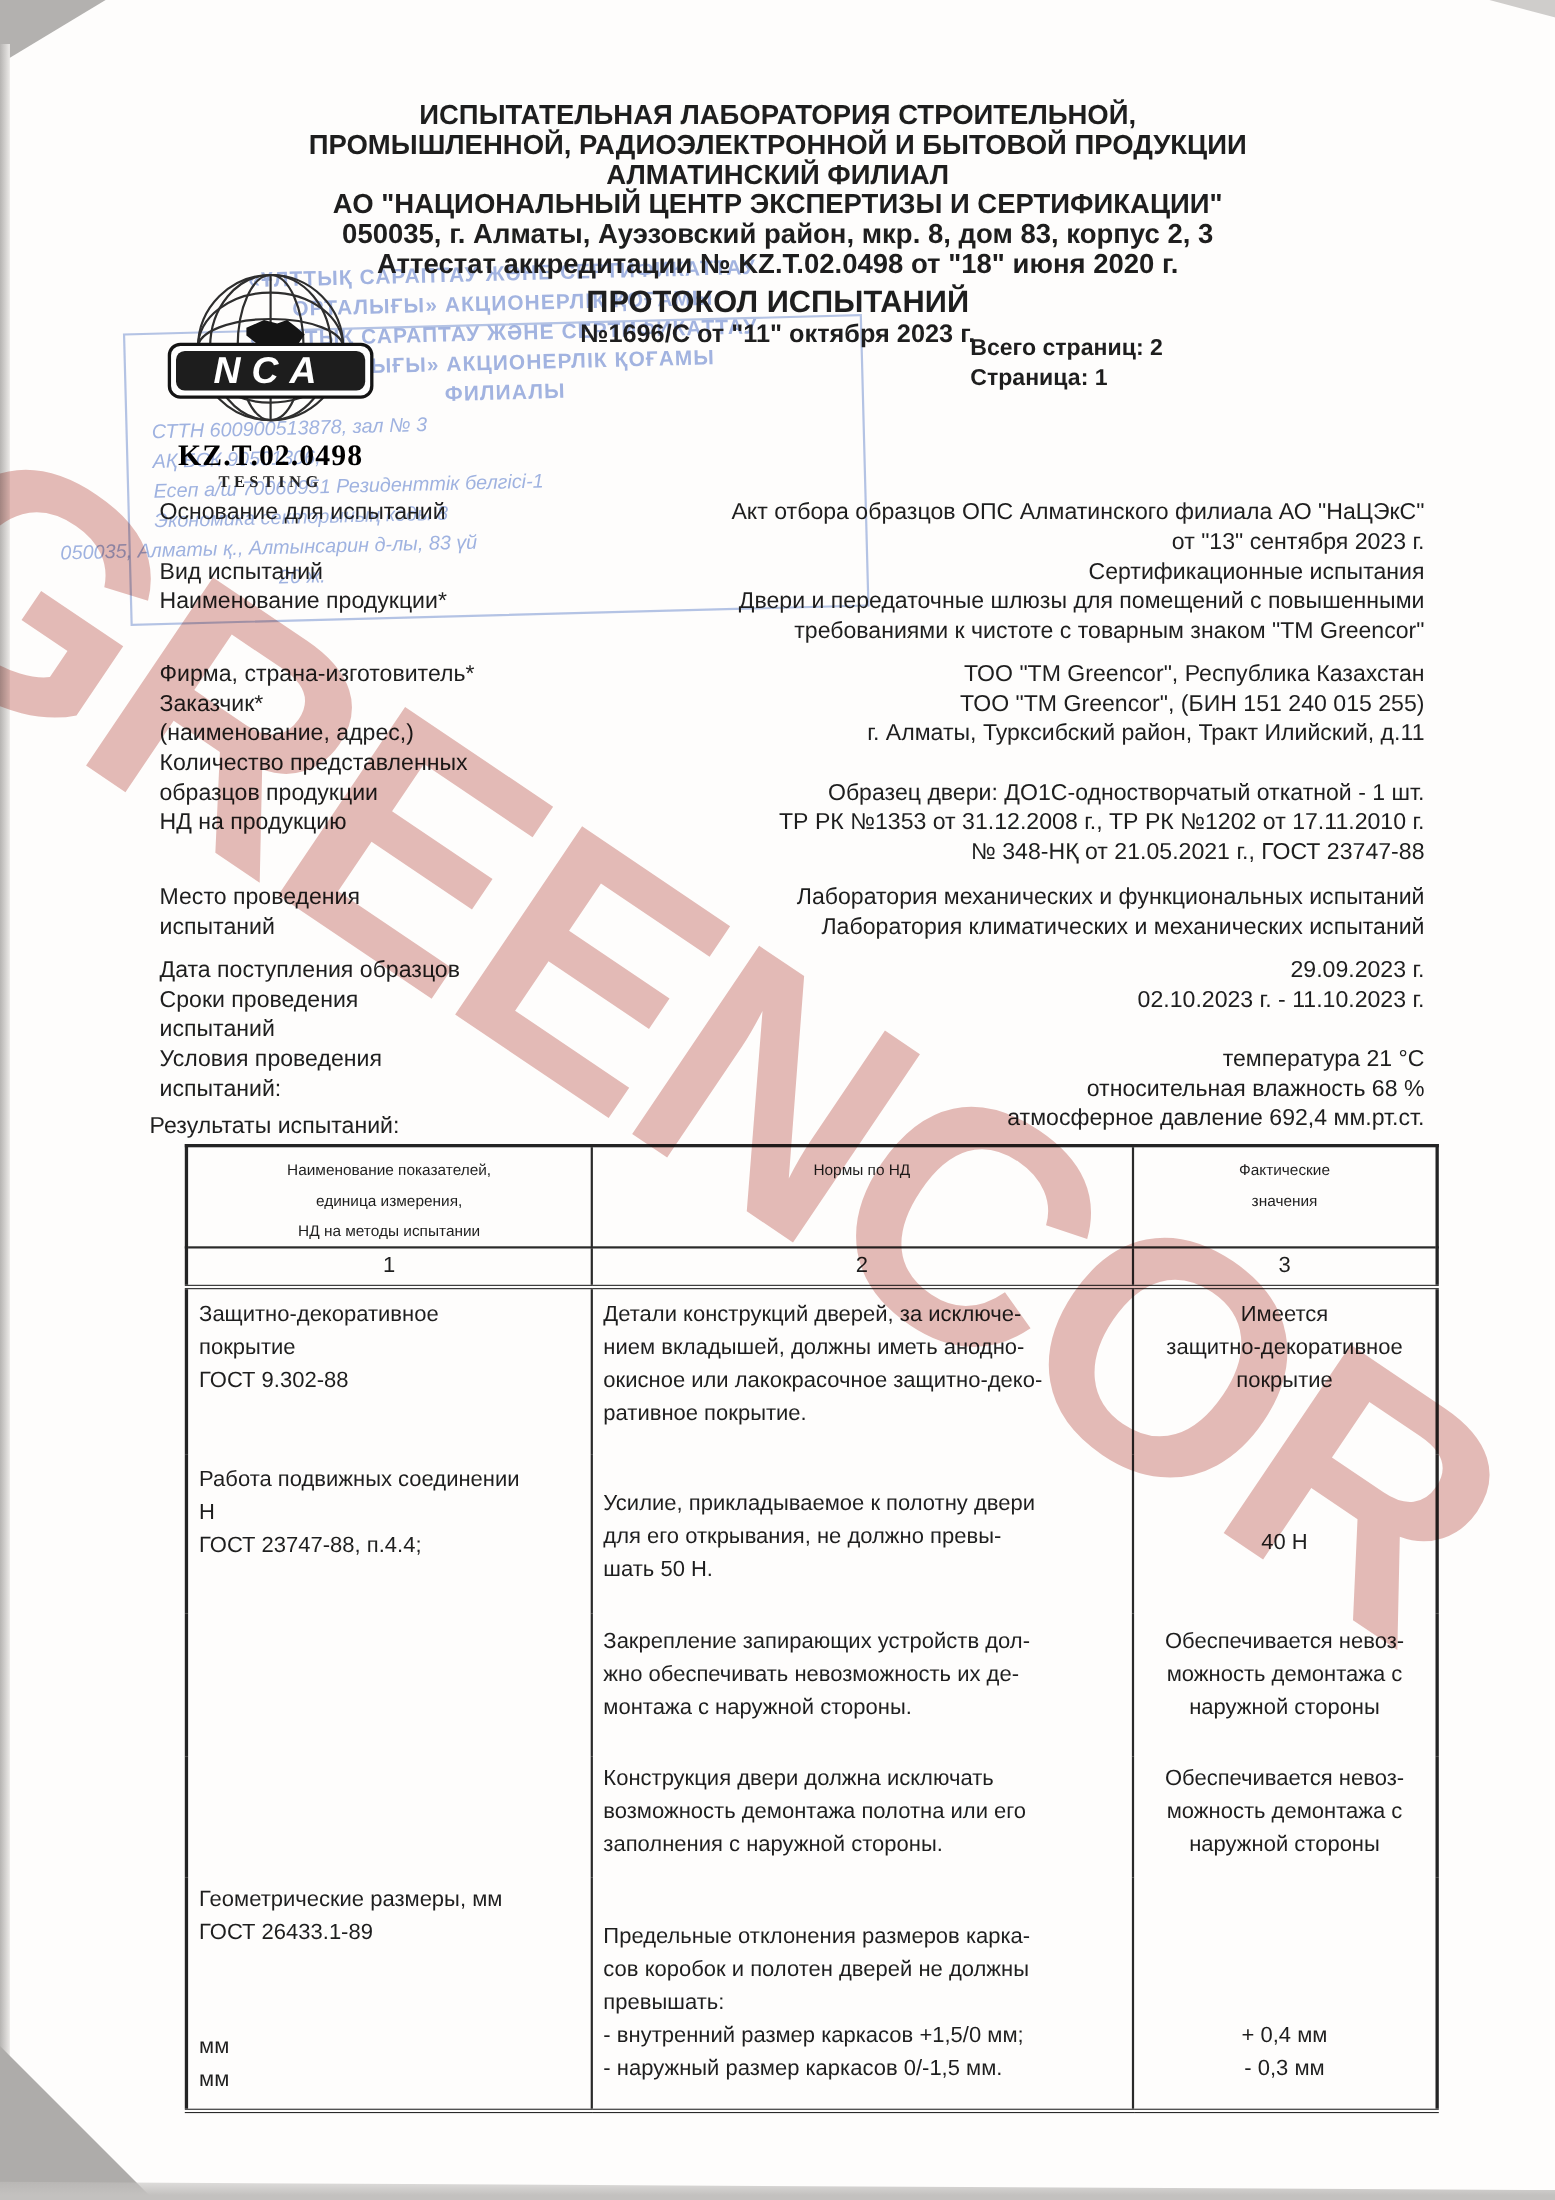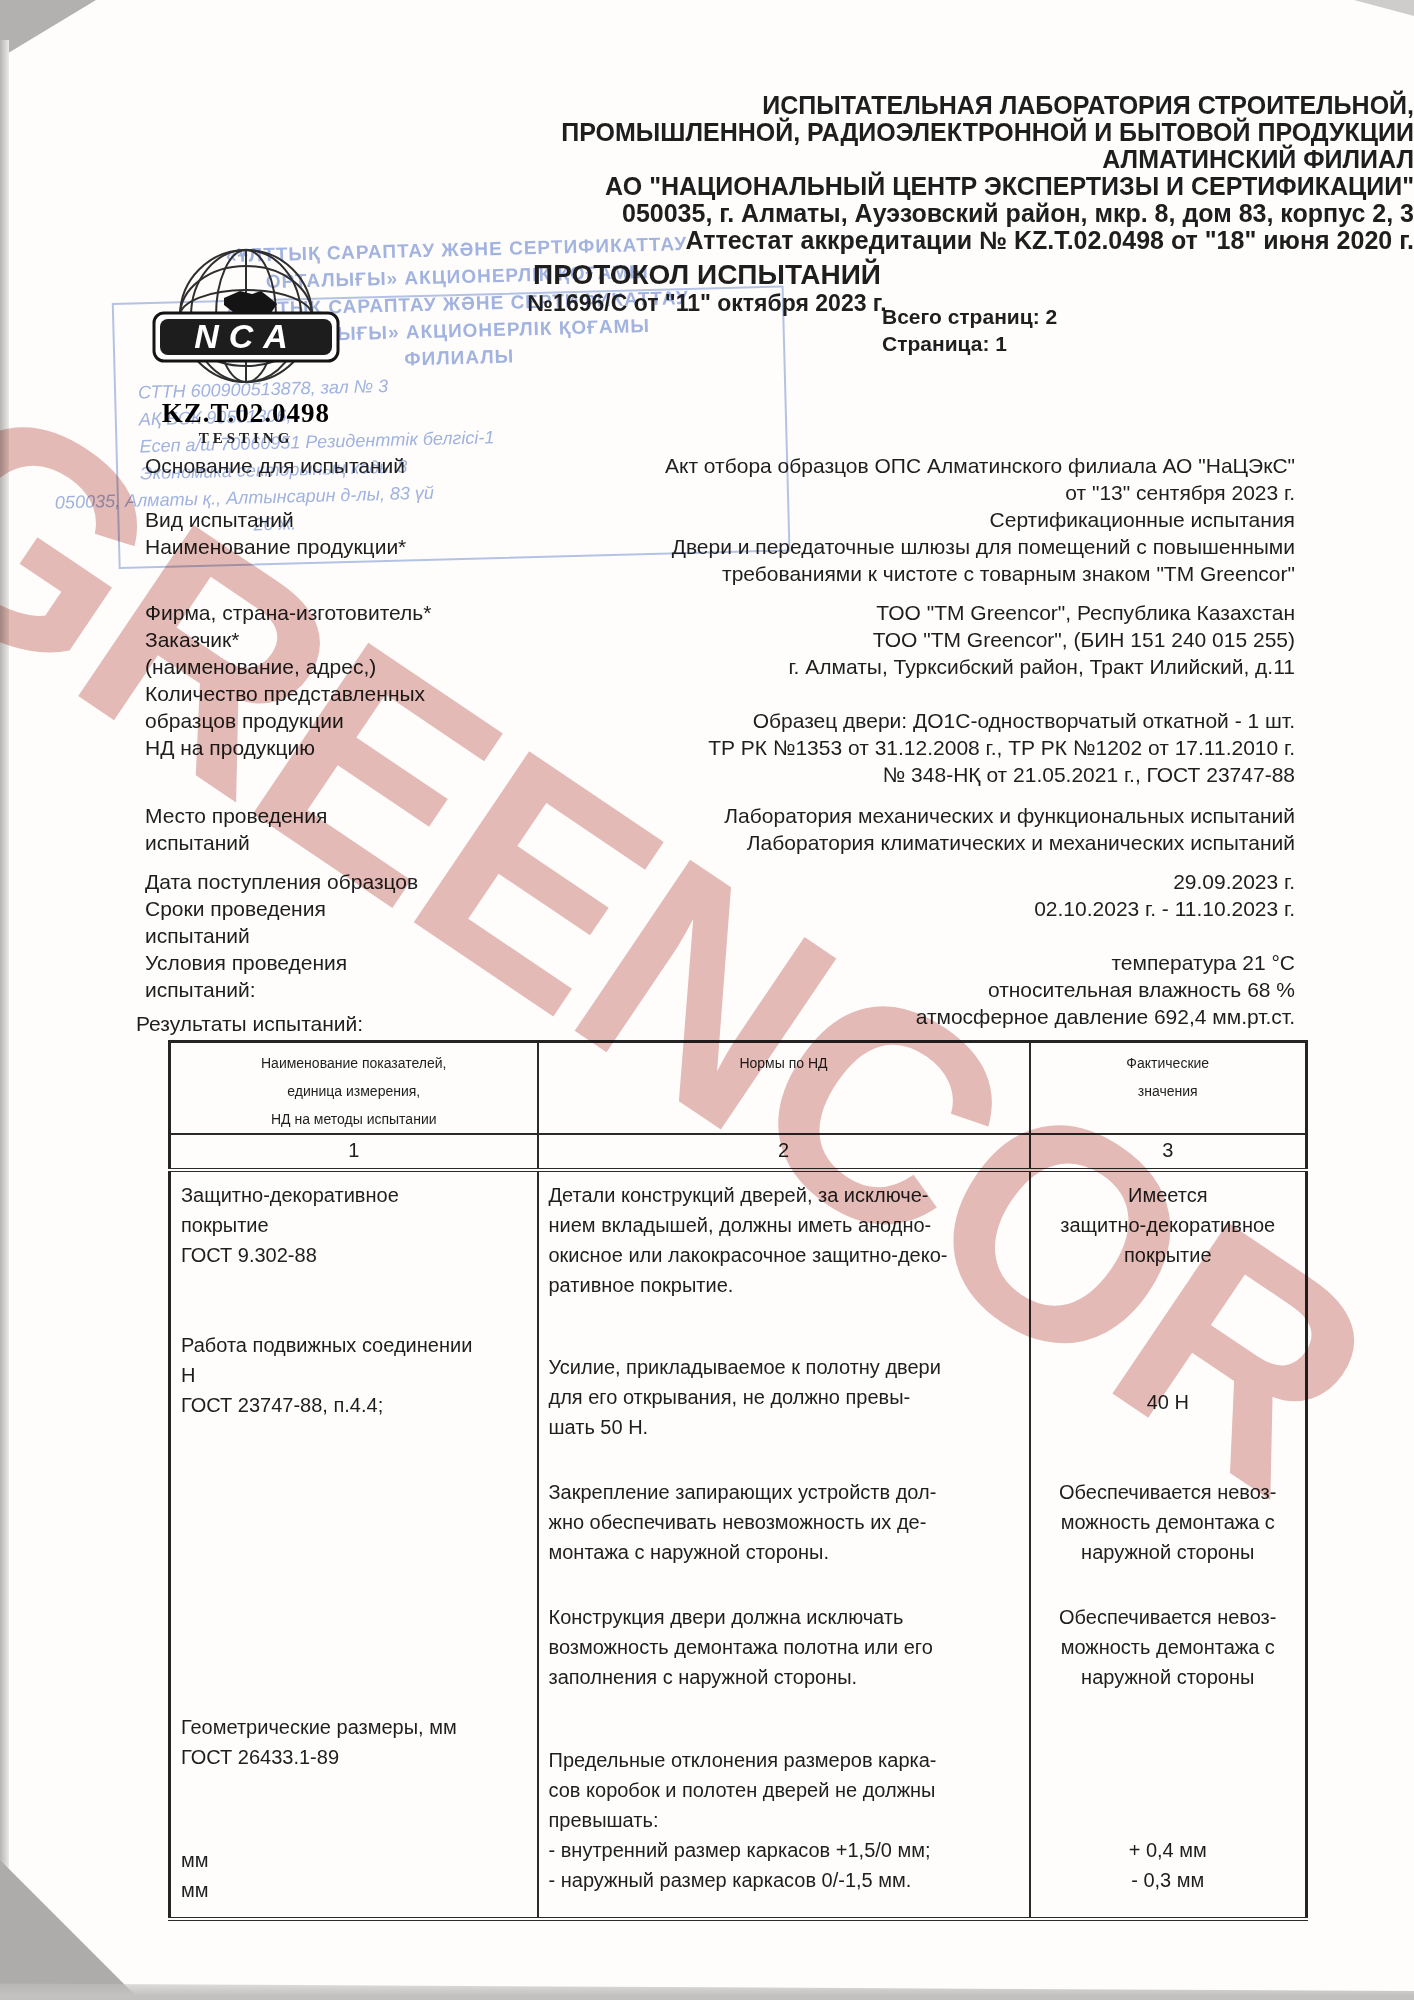--- a/index.html
+++ b/index.html
@@ -18,21 +18,21 @@
     background:linear-gradient(to right,#b6b4b2,#eceae8);z-index:1;}
   .corner-bl{position:absolute;bottom:0;left:0;width:0;height:0;
     border-bottom:140px solid #aeacaa;border-right:140px solid transparent;z-index:1;}
   .edge-bottom{position:absolute;bottom:0;left:0;width:100%;height:30px;z-index:1;
     background:linear-gradient(to bottom,rgba(255,255,255,0),#c3c1bf 85%);
     clip-path:polygon(0 45%,100% 70%,100% 100%,0 100%);}
   .corner-tr{position:absolute;top:0;right:0;width:0;height:0;
     border-top:16px solid #cfcdcb;border-left:60px solid transparent;z-index:1;}
 
   
-  .lab-header{position:absolute;top:92px;left:0;width:1414px;text-align:right;
+  .lab-header{position:absolute;top:92px;left:0;width:1414px;text-align:center;
     font-weight:bold;font-size:25px;line-height:27px;z-index:4;}
   .lab-header div{margin-bottom:0px;}
 
   
   .stamp{position:absolute;left:100px;top:236px;width:720px;z-index:2;
     transform:rotate(-1.5deg);color:rgba(77,110,195,0.62);font-size:19px;line-height:27px;
     text-align:center;}
   .stamp-frame{position:absolute;left:14px;top:58px;width:668px;height:262px;
     border:2px solid rgba(90,125,200,0.45);}
   .stamp .b{font-weight:bold;letter-spacing:1px;color:rgba(86,118,200,0.55);}

